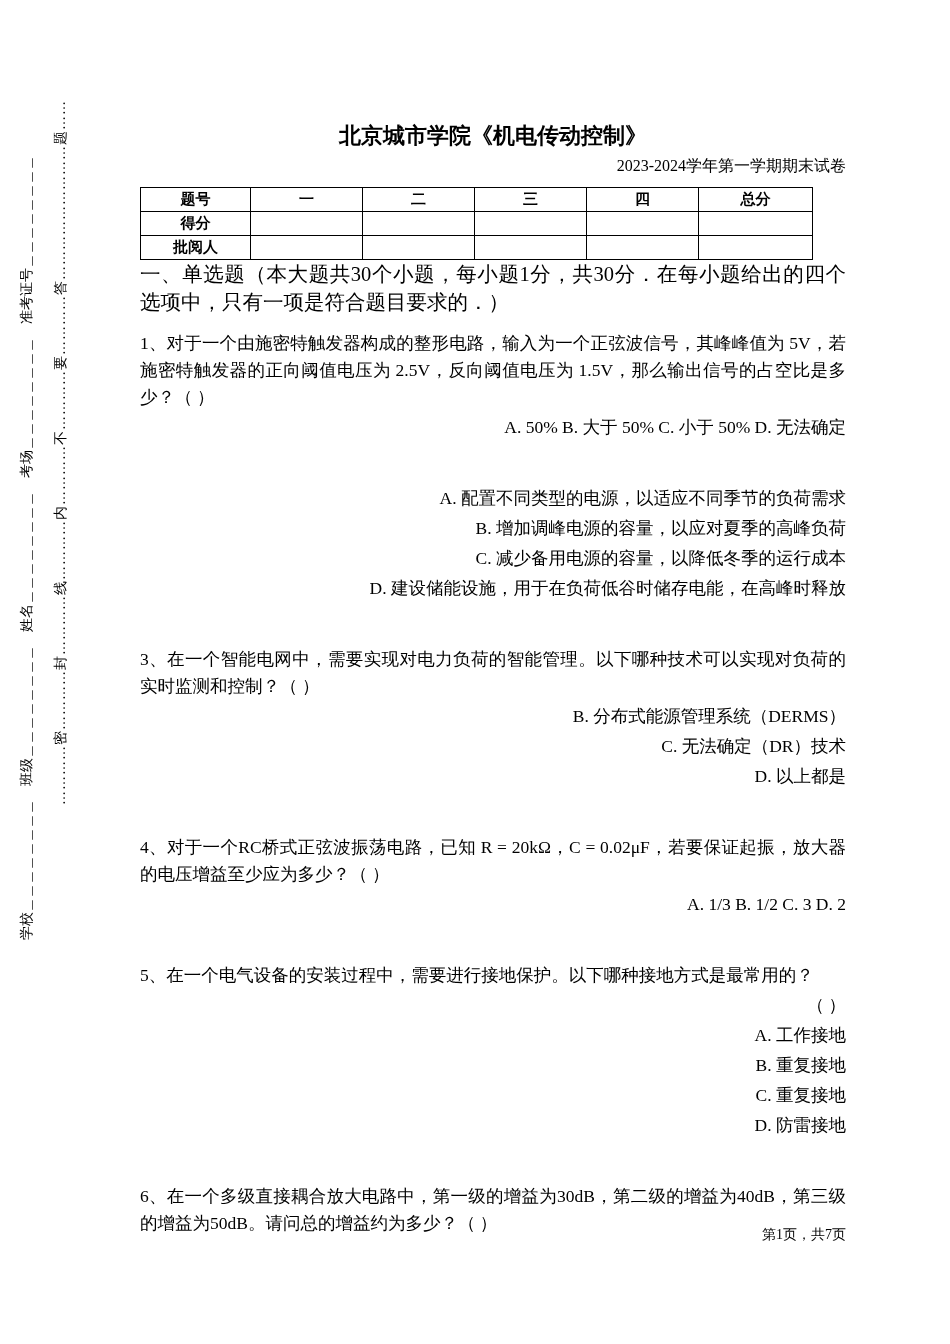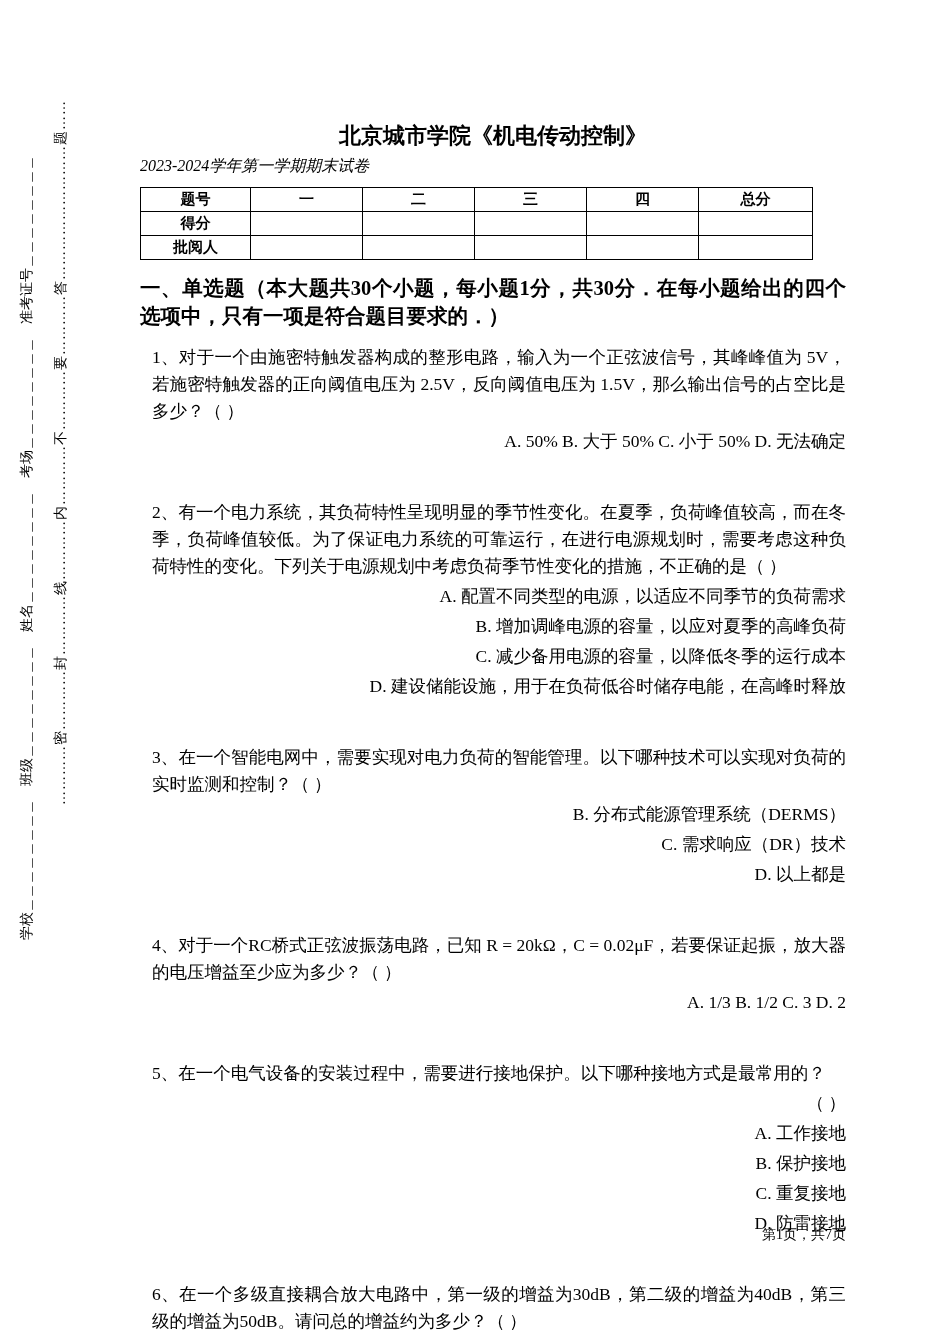--- a/index.html
+++ b/index.html
@@ -27,53 +27,51 @@
   .content { position: absolute; left: 140px; top: 122px; width: 706px; }
   .title {
     font-family: "Liberation Sans", sans-serif;
     font-weight: 700;
     font-size: 22px;
     line-height: 1.25;
     text-align: center;
   }
   .subtitle {
     font-size: 16px;
-    text-align: left;
+    text-align: right;
     margin-top: 6px;
-    font-style: italic;
   }
   table.score {
     border-collapse: collapse;
     table-layout: fixed;
     width: 672px;
     margin-top: 10px;
   }
   table.score th, table.score td {
     border: 1.6px solid #000;
     height: 24px;
     font-size: 15px;
     font-weight: 700;
     vertical-align: middle;
     padding: 0 2px;
   }
   table.score td.blank { font-weight: 400; }
   .section-heading {
-    font-weight: 700;
+    font-weight: 400;
     font-size: 20.5px;
     line-height: 1.38;
-    margin-top: 14px;
+    margin-top: 0;
     text-align: justify;
   }
   .questions { margin-top: 14px; }
   .question { margin-bottom: 44px; }
   .q-line {
     font-size: 17.5px;
     line-height: 27px;
     text-align: justify;
-    margin-left: 12px;
   }
   .q-line.opt { margin-top: 3px; text-align: right; }
   
   .footer {
     position: absolute;
     left: 140px; width: 706px;
     top: 1226px;
     text-align: right;
     font-size: 14px;
   }
@@ -130,44 +128,43 @@
   <div class="section-heading">一、单选题（本大题共30个小题，每小题1分，共30分．在每小题给出的四个选项中，只有一项是符合题目要求的．）</div>
 
   <div class="questions">
 
     <div class="question">
       <div class="q-line">1、对于一个由施密特触发器构成的整形电路，输入为一个正弦波信号，其峰峰值为 5V，若施密特触发器的正向阈值电压为 2.5V，反向阈值电压为 1.5V，那么输出信号的占空比是多少？（ ）</div>
       <div class="q-line opt">A. 50%  B. 大于 50%  C. 小于 50%  D. 无法确定</div>
     </div>
 
     <div class="question">
-      <div class="q-line">2、有一个电力系统，其负荷特性呈现明显的季节性变化。在夏季，负荷峰值较高，而在冬季，负荷峰值较低。为了保证电力系统的可靠运行，在进行电源规划时，需要考虑这种负荷特性的变化。下列关于电源规划中考虑负荷季节性变化的措施，不正确的是（ ）</div>
       <div class="q-line opt">A. 配置不同类型的电源，以适应不同季节的负荷需求</div>
       <div class="q-line opt">B. 增加调峰电源的容量，以应对夏季的高峰负荷</div>
       <div class="q-line opt">C. 减少备用电源的容量，以降低冬季的运行成本</div>
       <div class="q-line opt">D. 建设储能设施，用于在负荷低谷时储存电能，在高峰时释放</div>
     </div>
 
     <div class="question">
       <div class="q-line">3、在一个智能电网中，需要实现对电力负荷的智能管理。以下哪种技术可以实现对负荷的实时监测和控制？（ ）</div>
       <div class="q-line opt">B. 分布式能源管理系统（DERMS）</div>
-      <div class="q-line opt">C. 需求响应（DR）技术</div>
+      <div class="q-line opt">C. 无法确定（DR）技术</div>
       <div class="q-line opt">D. 以上都是</div>
     </div>
 
     <div class="question">
       <div class="q-line">4、对于一个RC桥式正弦波振荡电路，已知 R = 20kΩ，C = 0.02μF，若要保证起振，放大器的电压增益至少应为多少？（ ）</div>
       <div class="q-line opt">A. 1/3  B. 1/2  C. 3  D. 2</div>
     </div>
 
     <div class="question">
       <div class="q-line">5、在一个电气设备的安装过程中，需要进行接地保护。以下哪种接地方式是最常用的？</div>
       <div class="q-line opt">（ ）</div>
       <div class="q-line opt">A. 工作接地</div>
-      <div class="q-line opt">B. 保护接地</div>
+      <div class="q-line opt">B. 重复接地</div>
       <div class="q-line opt">C. 重复接地</div>
       <div class="q-line opt">D. 防雷接地</div>
     </div>
 
     <div class="question">
       <div class="q-line">6、在一个多级直接耦合放大电路中，第一级的增益为30dB，第二级的增益为40dB，第三级的增益为50dB。请问总的增益约为多少？（ ）</div>
 
     </div>
 
   </div>

